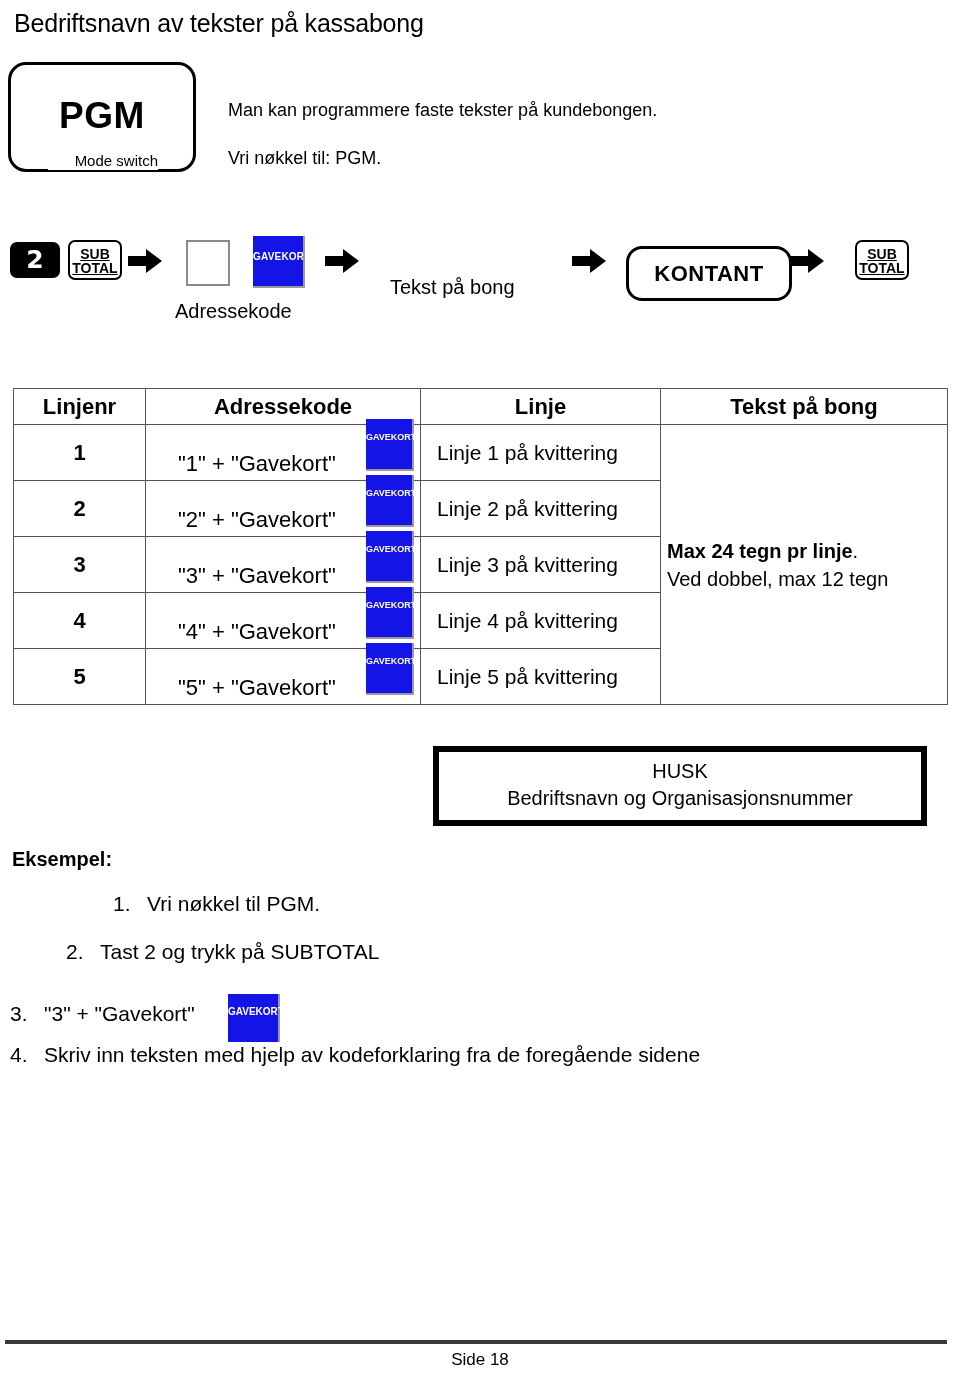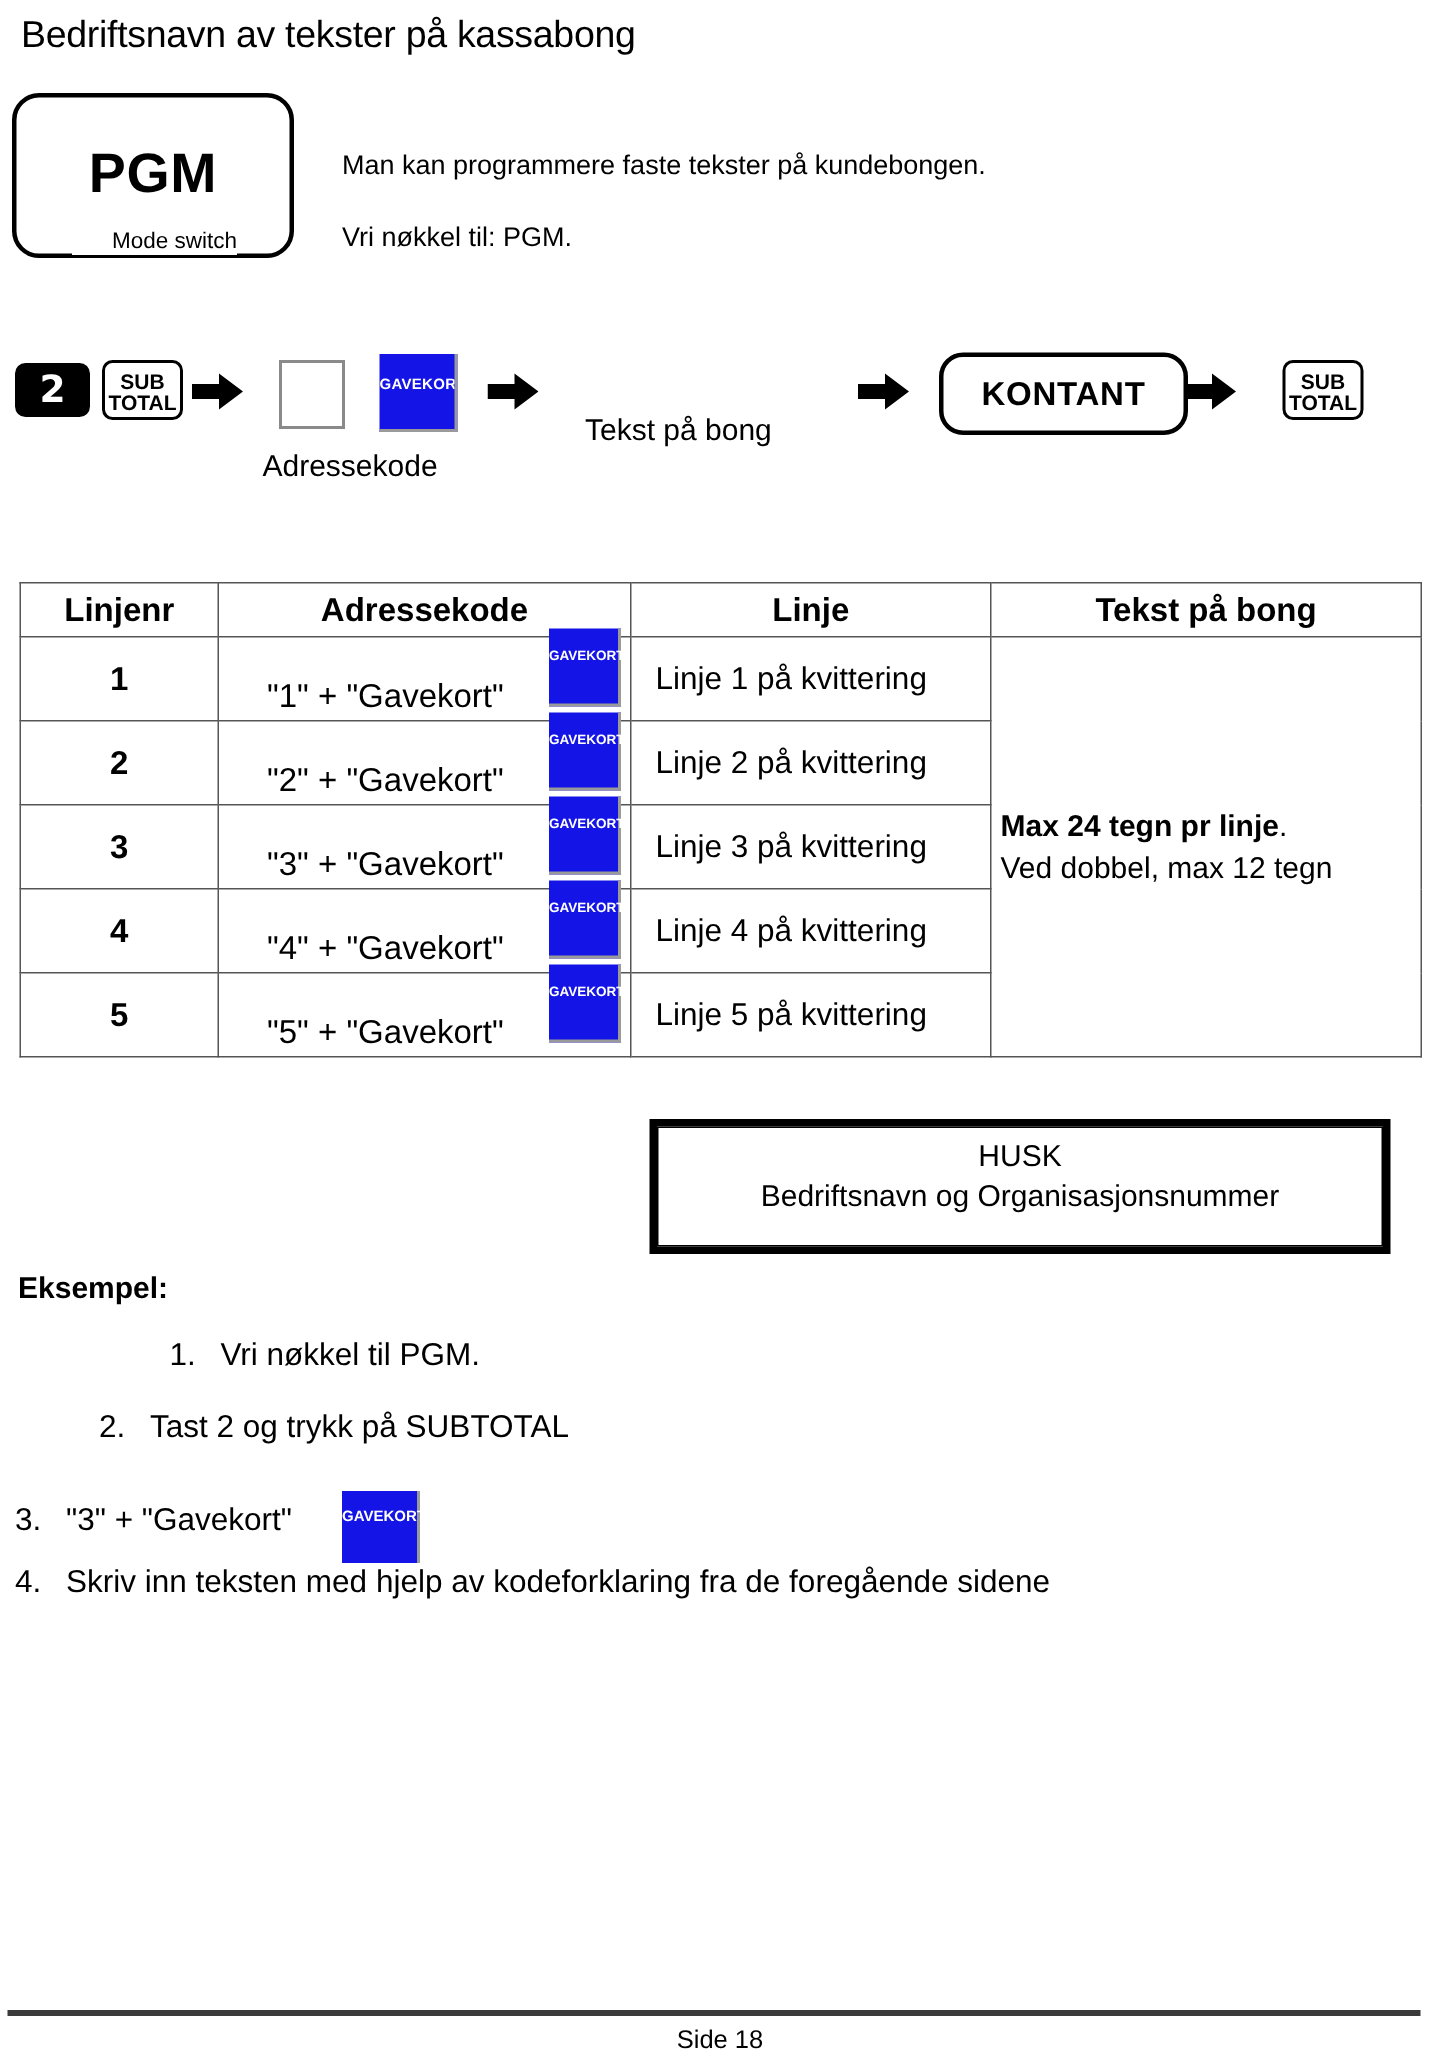--- a/index.html
+++ b/index.html
@@ -81,20 +81,21 @@
   }
   .key-light {
     position: absolute;
     background: #fff;
     color: #000;
     border: 2px solid #000;
     border-radius: 7px;
     font-weight: bold;
     text-align: center;
     line-height: 1.0;
+    text-decoration: underline;
   }
   .arrow {
     position: absolute;
     width: 34px; height: 26px;
   }
   .gavekort {
     background: #1414e6;
     color: #ffffff;
     font-weight: bold;
     text-align: center;
@@ -183,21 +184,21 @@
     border-bottom: 2px solid #9a9a9a;
     z-index: 2;
   }
 
   
   .husk {
     position: absolute;
     left: 433px;
     top: 746px;
     width: 494px;
-    height: 90px;
+    height: 80px;
     border: 5px solid #000;
     background: #fff;
   }
   .husk-inner {
     width: 100%;
     height: 100%;
     border: 1px solid #000;
     text-align: center;
     font-size: 20px;
     line-height: 27px;
@@ -296,21 +297,21 @@
   </div>
 
   <div class="flow-label" style="left:390px; top:44px;">Tekst på bong</div>
 
   <div class="arrow" style="left:572px; top:16px;">
     <svg viewBox="0 0 34 26" width="34" height="26" aria-hidden="true">
       <path d="M0 8 H18 V1 L34 13 L18 25 V18 H0 Z" fill="#000"></path>
     </svg>
   </div>
 
-  <div class="kontant-key" style="left:626px; top:3px; width:166px; height:55px; line-height:50px;">
+  <div class="kontant-key" style="left:626px; top:14px; width:166px; height:55px; line-height:50px;">
     <span>KONTANT</span>
   </div>
 
   <div class="arrow" style="left:790px; top:16px;">
     <svg viewBox="0 0 34 26" width="34" height="26" aria-hidden="true">
       <path d="M0 8 H18 V1 L34 13 L18 25 V18 H0 Z" fill="#000"></path>
     </svg>
   </div>
 
   <div class="key-light" style="left:855px; top:8px; width:54px; height:40px; font-size:14px; padding-top:5px;">

